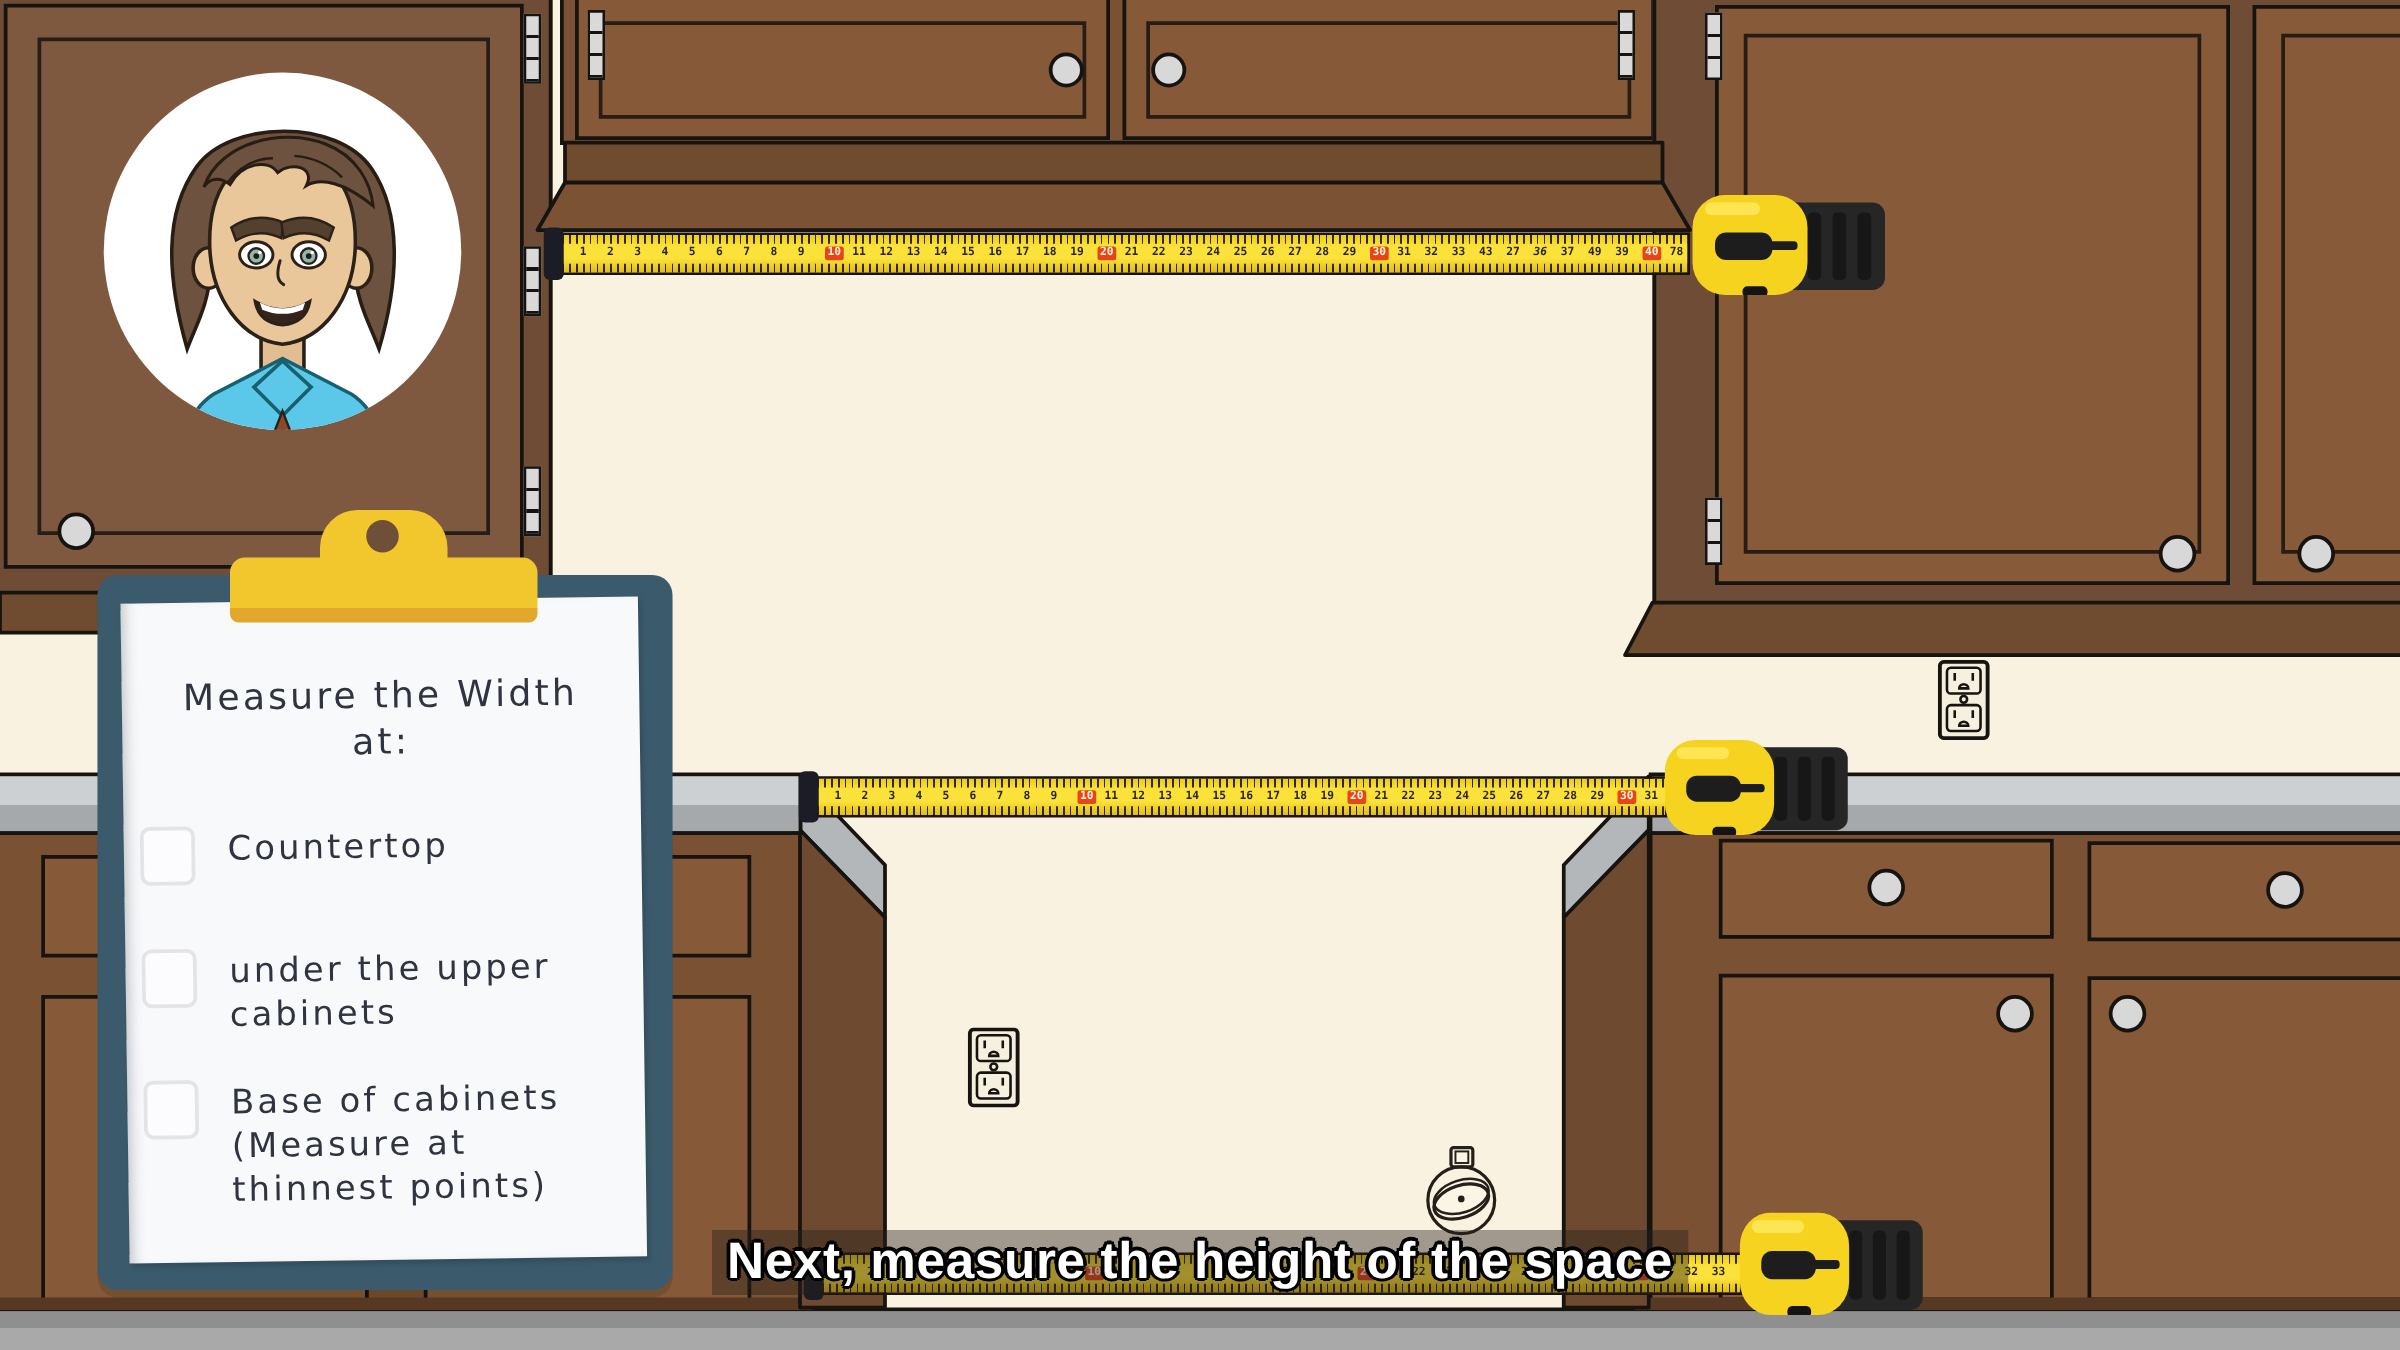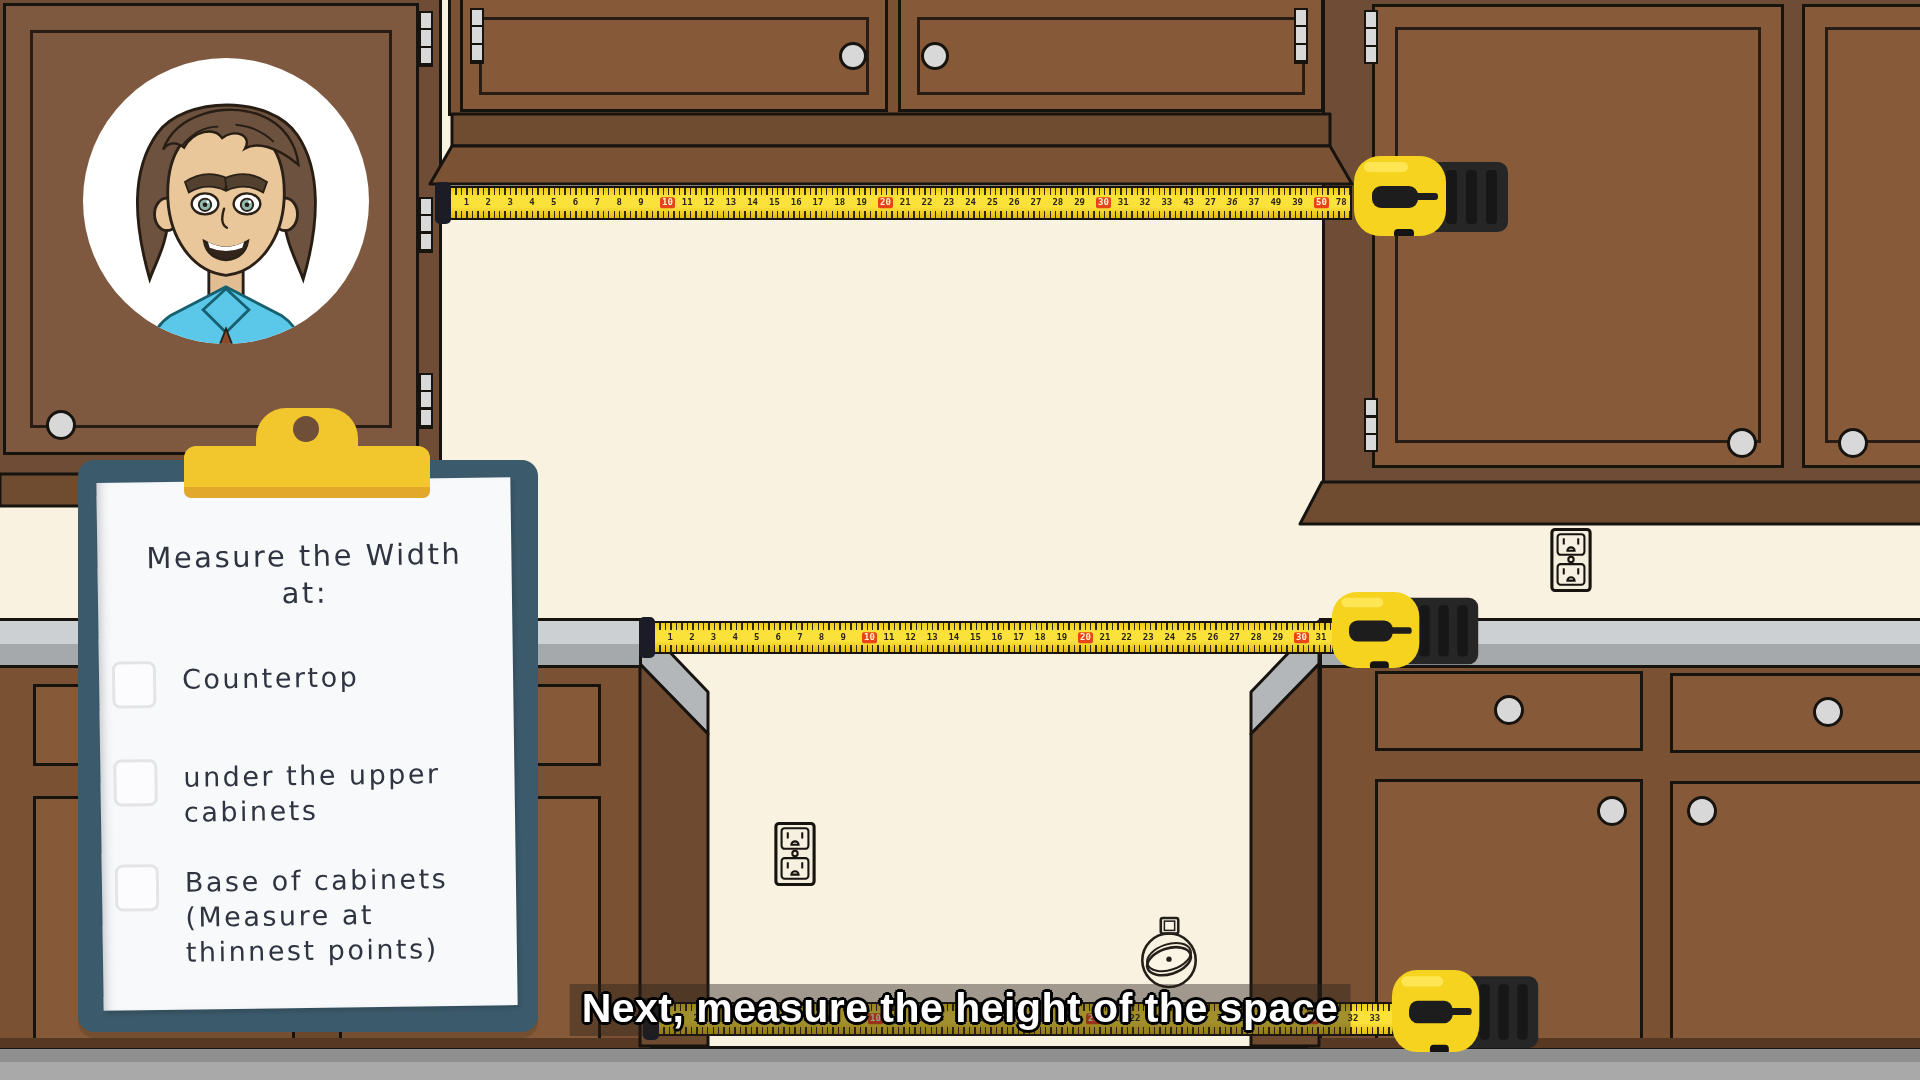--- a/index.html
+++ b/index.html
@@ -270,21 +270,21 @@
         <span class="tape-num red" style="left: 646px;">30</span>
         <span class="tape-num" style="left: 667.8px;">31</span>
         <span class="tape-num" style="left: 689.6px;">32</span>
         <span class="tape-num" style="left: 711.4px;">33</span>
         <span class="tape-num" style="left: 733.2px;">43</span>
         <span class="tape-num" style="left: 755px;">27</span>
         <span class="tape-num" style="left: 776.8px; font-style: italic;">36</span>
         <span class="tape-num" style="left: 798.6px;">37</span>
         <span class="tape-num" style="left: 820.4px;">49</span>
         <span class="tape-num" style="left: 842.2px;">39</span>
-        <span class="tape-num red" style="left: 864px;">50</span>
+        <span class="tape-num red" style="left: 864px;">40</span>
         <span class="tape-num" style="left: 885.8px;">78</span>
       </div>
       <div class="tape-hook" style="left: 435px; top: 182px; width: 16px; height: 42px;"></div>
       <div class="abs" style="left: 1352px; top: 156px;">
         <svg width="160" height="80" viewBox="0 0 160 80" preserveAspectRatio="none">
           <rect x="74" y="6" width="82" height="70" rx="10" fill="#262626"></rect>
           <rect x="94" y="14" width="11" height="54" rx="4" fill="#171717"></rect>
           <rect x="114" y="14" width="11" height="54" rx="4" fill="#171717"></rect>
           <rect x="134" y="14" width="11" height="54" rx="4" fill="#171717"></rect>
           <rect x="2" y="0" width="92" height="80" rx="26" fill="#F6D31F"></rect>

